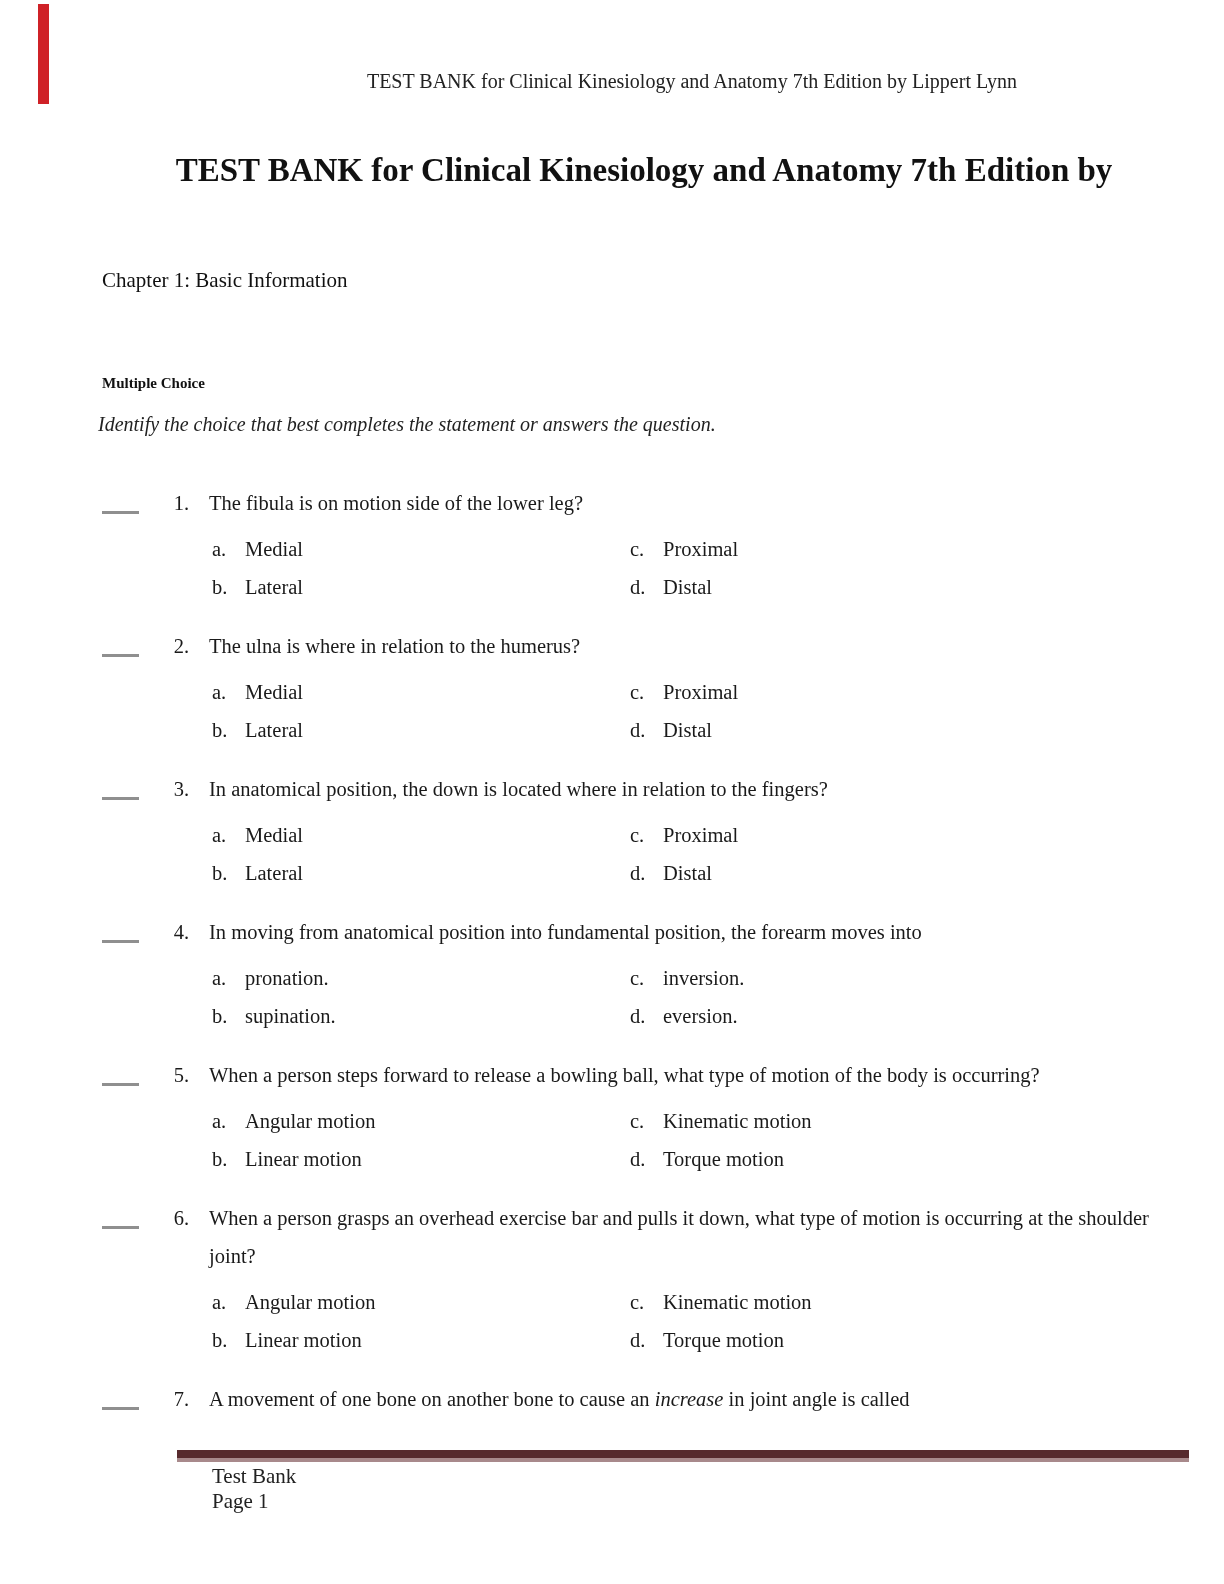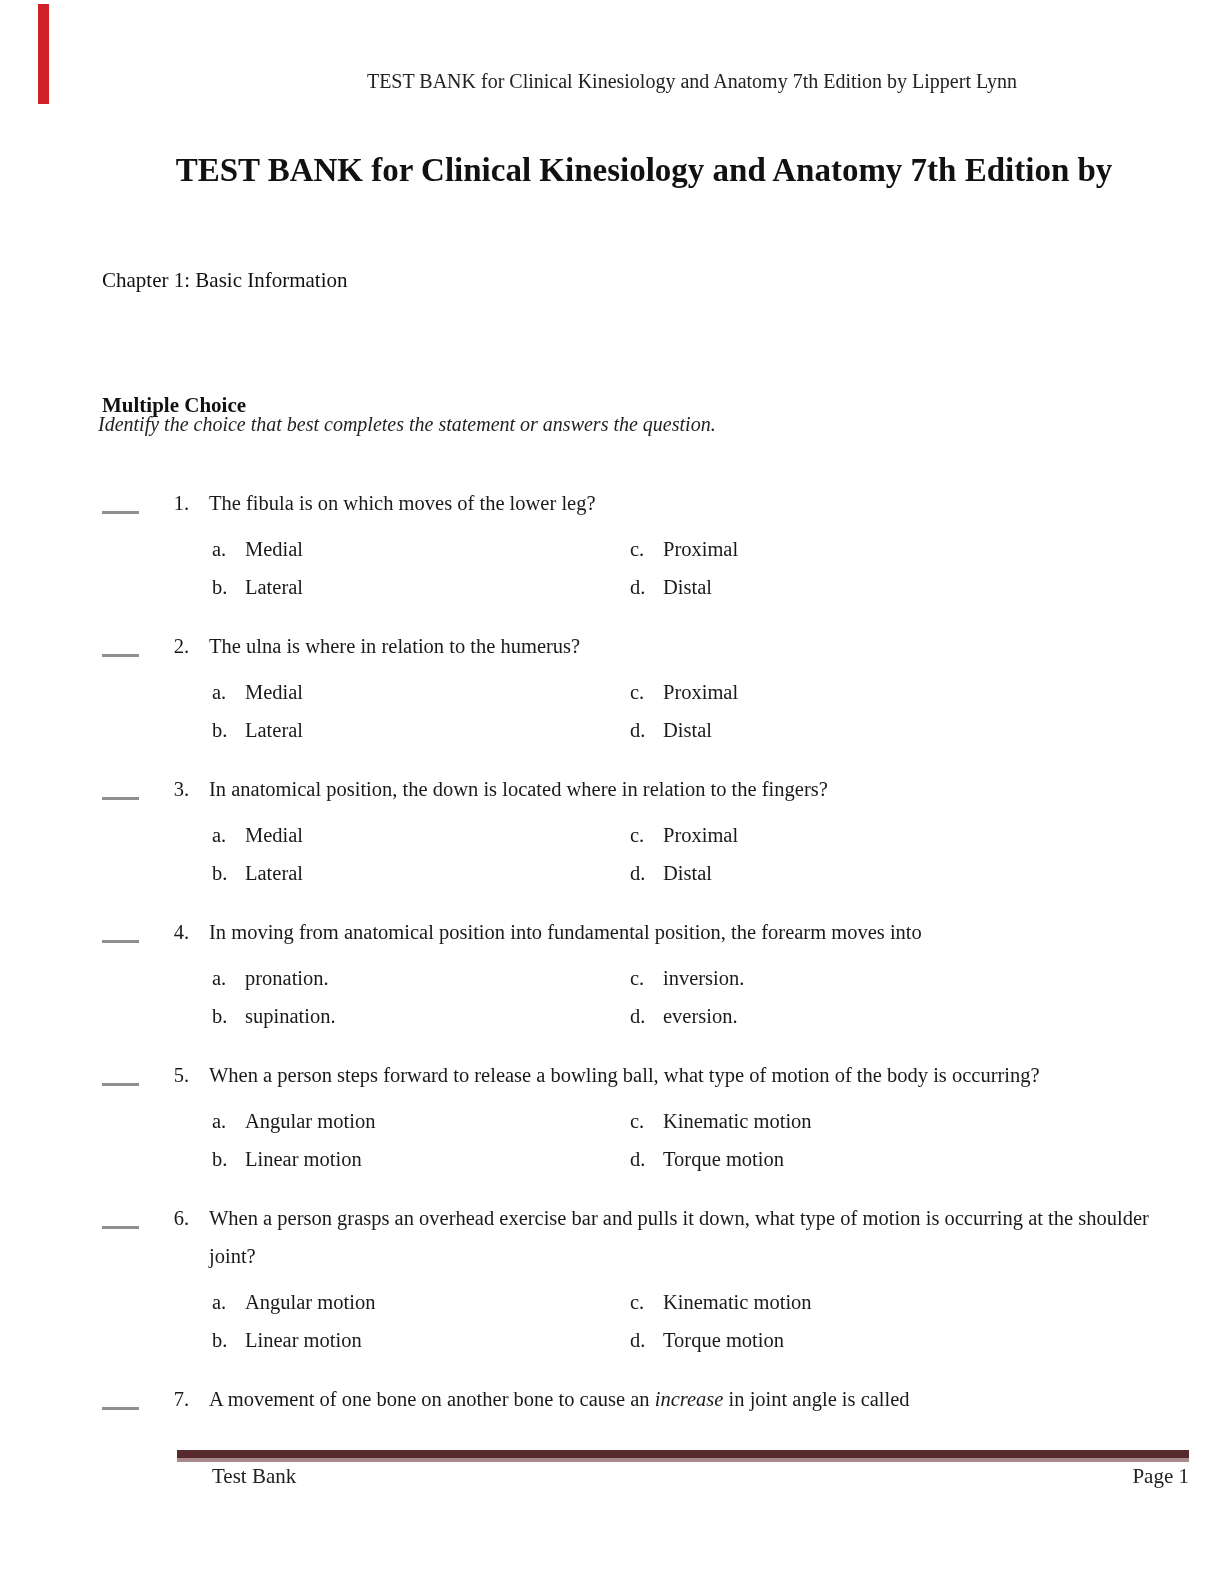--- a/index.html
+++ b/index.html
@@ -11,21 +11,21 @@
 
   .running-header {
     position:absolute; top:70px; left:140px; width:1040px;
     text-align:center; font-size:20px; color:#222;
   }
   .doc-title {
     position:absolute; top:134px; left:60px; width:1104px;
     text-align:center; font-size:33px; font-weight:bold; line-height:72px; color:#111;
   }
   .chapter-heading { position:absolute; top:268px; left:70px; font-size:21px; font-weight:normal; color:#111; }
-  .section-heading  { position:absolute; top:393px; left:70px; font-size:21px; font-weight:bold; color:#111; }
+  .section-heading  { position:absolute; top:375px; left:70px; font-size:15px; font-weight:bold; color:#111; }
   .section-instructions { position:absolute; top:413px; left:66px; font-size:20px; font-style:italic; color:#222; }
 
   .questions { position:absolute; top:484px; left:70px; width:1098px; }
   .question { margin-bottom:21px; }
   .q-line { display:flex; line-height:38px; font-size:20.5px; }
   .q-blank { flex:0 0 37px; height:27px; border-bottom:3px solid #8f8f8f; }
   .q-num   { flex:0 0 50px; text-align:right; white-space:nowrap; }
   .q-text  { flex:1; padding-left:20px; }
   .ital { font-style:italic; }
 
@@ -37,21 +37,21 @@
   .opt { display:flex; }
   .opt-letter { flex:0 0 33px; }
   .opt-text { flex:1; }
 
   .footer-rule {
     position:absolute; left:145px; top:1450px; width:1012px; height:12px;
     background:linear-gradient(to bottom, #572a2d 0 8px, #a8898b 8px 12px);
   }
   .footer-row {
     position:absolute; left:180px; top:1464px; width:977px;
-    display:flex; justify-content:space-between; font-size:21px; color:#222;
+    display:flex; justify-content:space-between; font-size:21px; color:#222;flex-direction:column;
   }
 </style>
 </head>
 <body>
 
 <div class="page">
 
   <div class="red-mark"></div>
 
   <div class="running-header">TEST BANK for Clinical Kinesiology and Anatomy 7th Edition by Lippert Lynn</div>
@@ -64,21 +64,21 @@
 
   <div class="section-heading">Multiple Choice</div>
   <div class="section-instructions">Identify the choice that best completes the statement or answers the question.</div>
 
   <div class="questions">
 
     <div class="question">
       <div class="q-line">
         <span class="q-blank"></span>
         <span class="q-num">1.</span>
-        <span class="q-text">The fibula is on which moves of the lower leg?</span>
+        <span class="q-text">The fibula is on motion side of the lower leg?</span>
       </div>
       <div class="q-options">
         <div class="opt">
             <span class="opt-letter">a.</span>
             <span class="opt-text">Medial</span>
           </div>
         <div class="opt">
             <span class="opt-letter">c.</span>
             <span class="opt-text">Proximal</span>
           </div>

